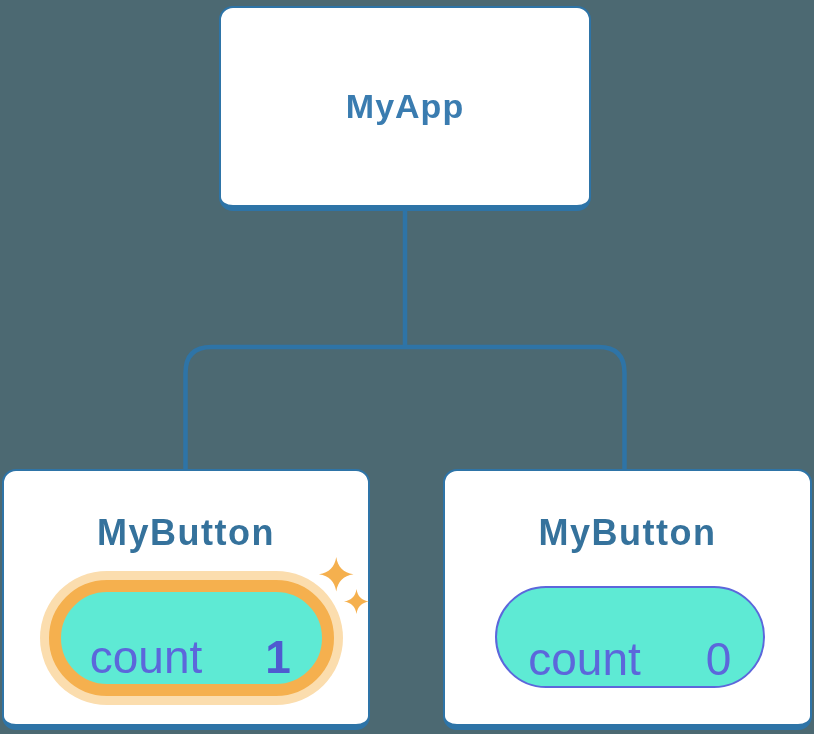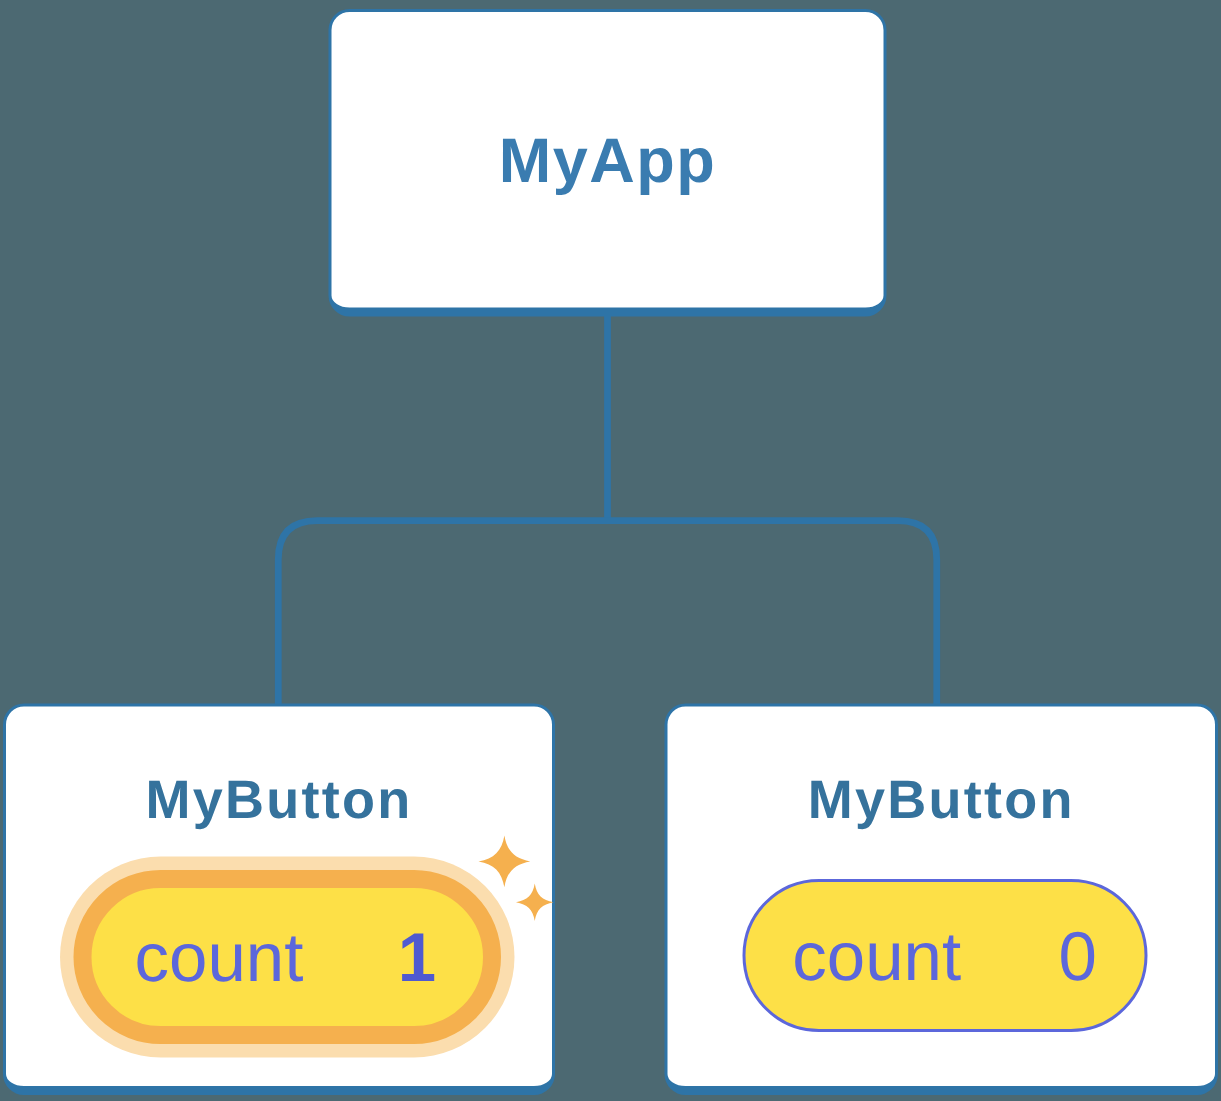--- a/index.html
+++ b/index.html
@@ -34,21 +34,21 @@
     left: 219px;
     top: 6px;
     width: 372px;
     height: 205px;
     display: flex;
     align-items: center;
     justify-content: center;
   }
   .root-title {
     color: #3A7CB0;
-    font-size: 42px;
+    font-size: 34px;
     font-weight: 600;
     letter-spacing: 1px;
   }
   .child-card {
     top: 469px;
     height: 261px;
     text-decoration: underline;
   }
   .child-card.left-card  { left: 2px;   width: 368px; }
   .child-card.right-card { left: 443px; width: 369px; }
@@ -59,24 +59,24 @@
     width: 100%;
     text-align: center;
     color: #35729C;
     font-size: 36px;
     font-weight: 600;
     letter-spacing: 1.5px;
     line-height: 40px;
   }
   .pill {
     position: absolute;
-    background: #fde047;
+    background: #5eead4;
     box-sizing: border-box;
     display: flex;
-    align-items: center;
+    align-items: flex-end;
     overflow: hidden;
   }
   .pill-plain {
     left: 50px;
     top: 115px;
     width: 270px;
     height: 102px;
     border: 2px solid #5C67DB;
     border-radius: 52px;
   }

